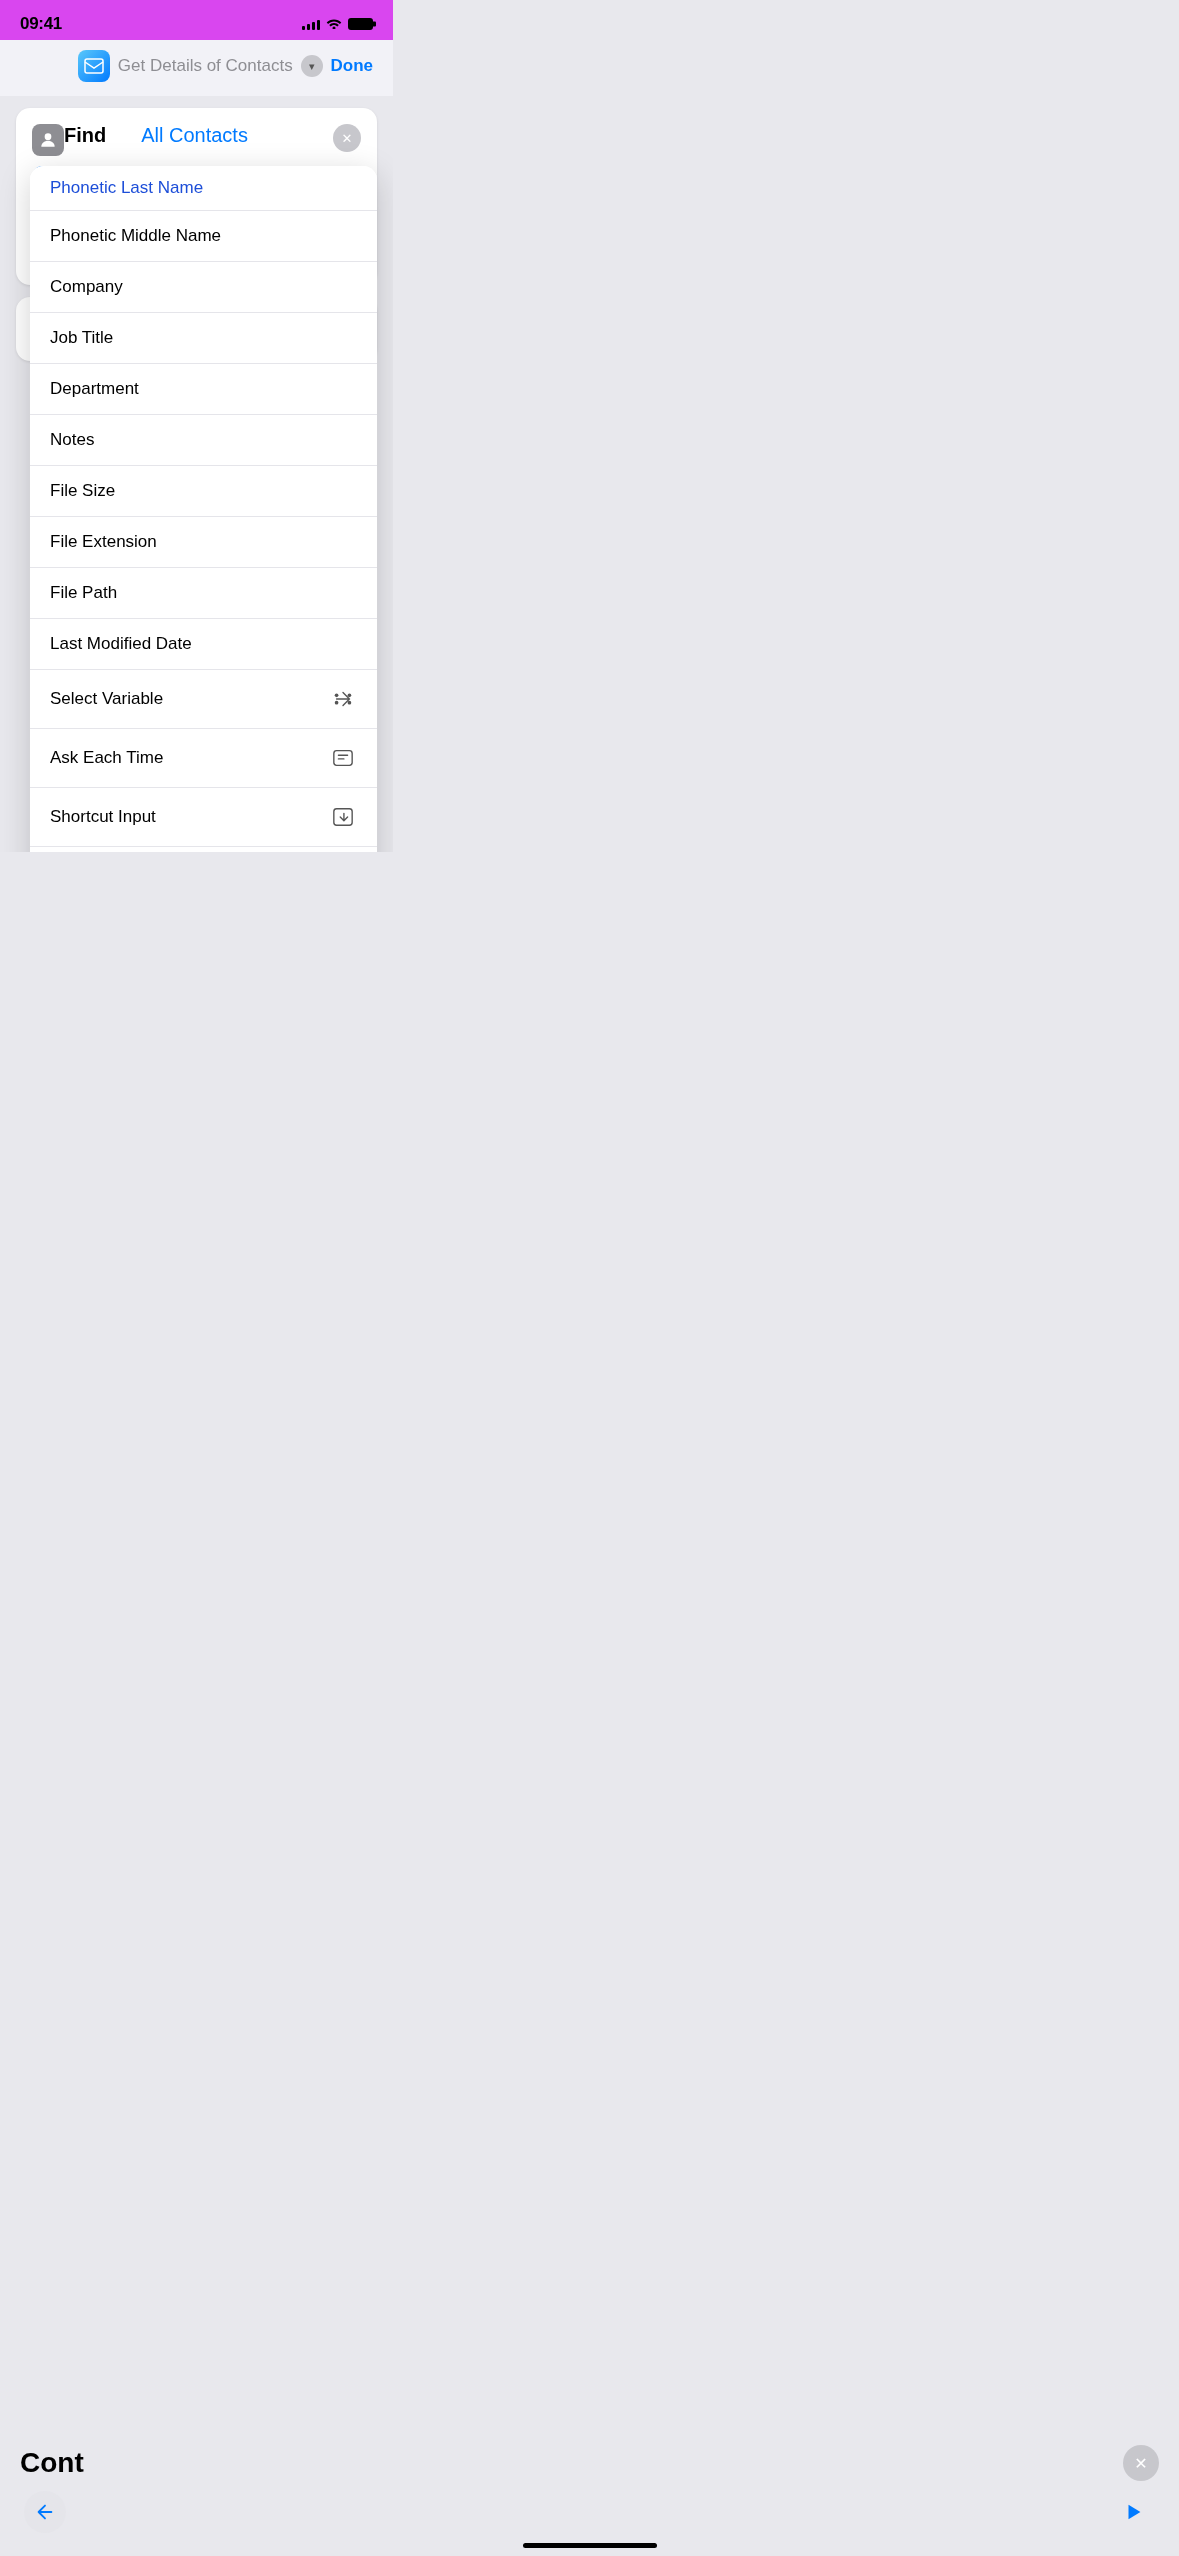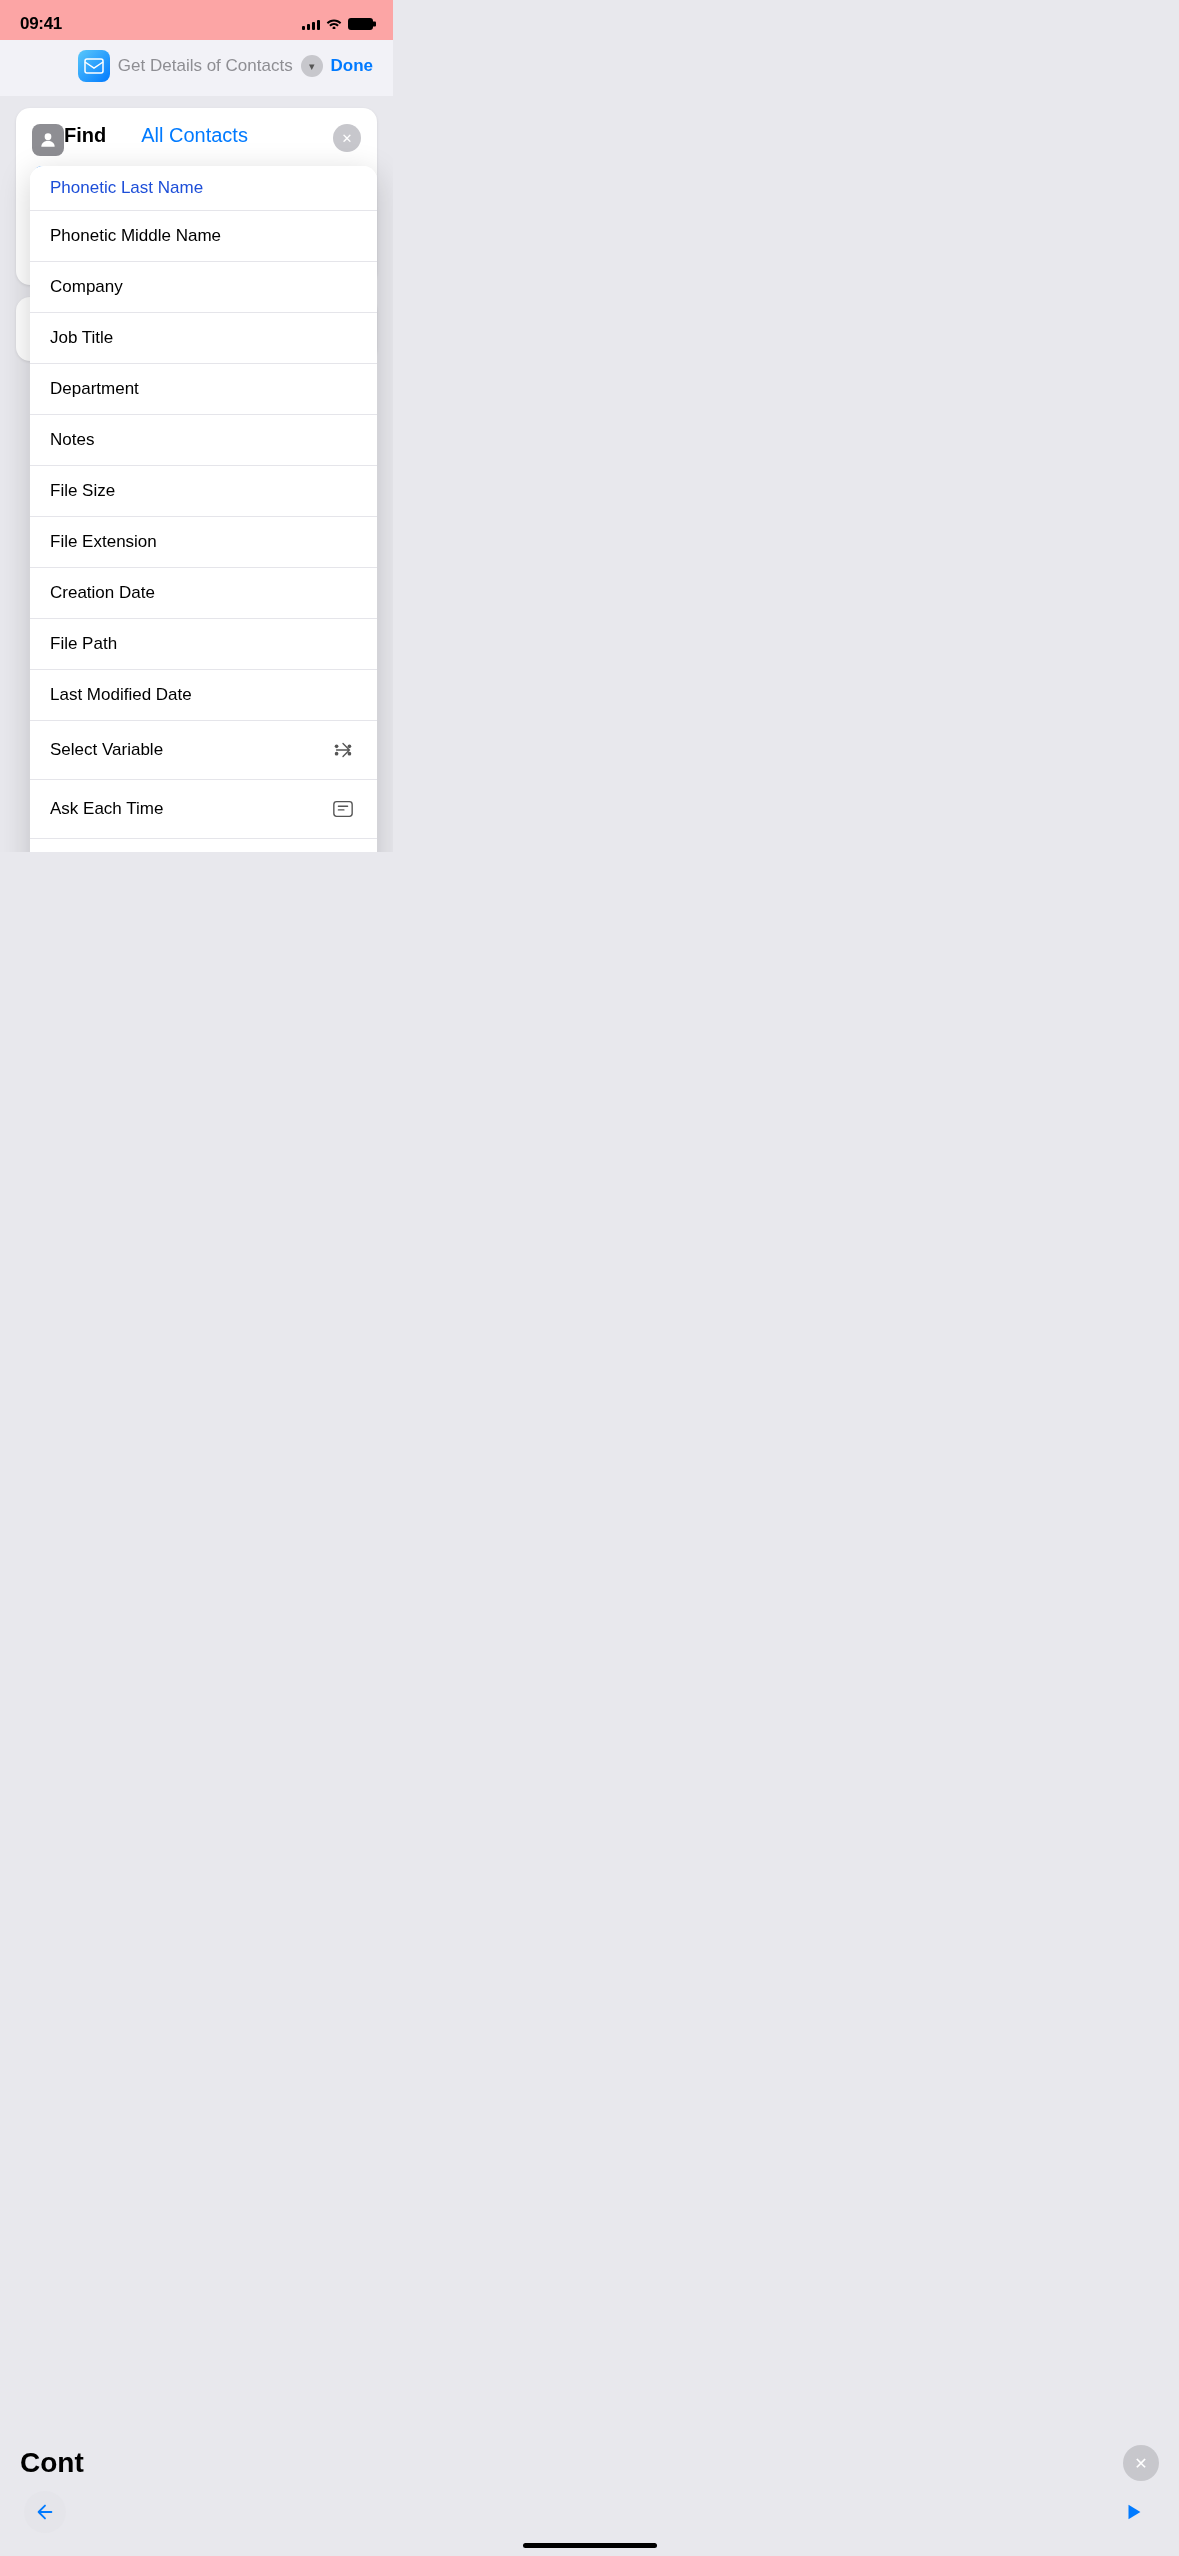--- a/index.html
+++ b/index.html
@@ -13,21 +13,21 @@
       overflow-x: hidden;
       position: relative;
     }
 
     
     .status-bar {
       display: flex;
       justify-content: space-between;
       align-items: center;
       padding: 14px 20px 6px;
-      background: #fca5a5;
+      background: #d946ef;
     }
     .status-time {
       font-size: 17px;
       font-weight: 600;
       color: #000;
       letter-spacing: -0.3px;
     }
     .status-icons {
       display: flex;
       align-items: center;
@@ -408,23 +408,20 @@
     </div>
 
     <div class="dropdown-item">
       <span class="dropdown-item-text">File Size</span>
     </div>
 
     <div class="dropdown-item">
       <span class="dropdown-item-text">File Extension</span>
     </div>
 
-    <div class="dropdown-item">
-      <span class="dropdown-item-text">Creation Date</span>
-    </div>
 
     <div class="dropdown-item">
       <span class="dropdown-item-text">File Path</span>
     </div>
 
     <div class="dropdown-item">
       <span class="dropdown-item-text">Last Modified Date</span>
     </div>
 
 

